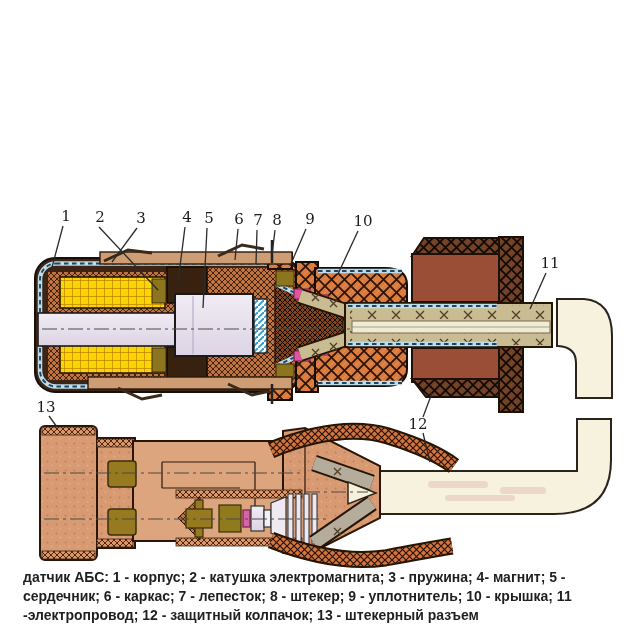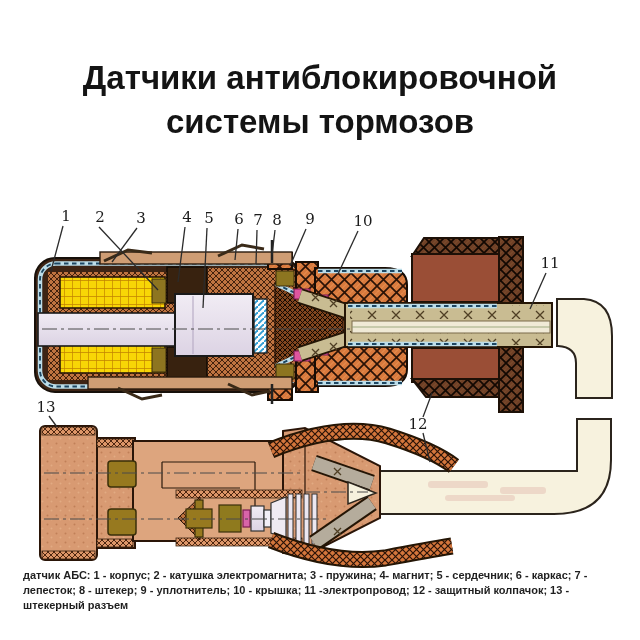--- a/index.html
+++ b/index.html
@@ -1,40 +1,36 @@
 <!DOCTYPE html>
 <html><head>
 <meta charset="utf-8">
 <style>
   html,body{margin:0;padding:0;background:#fff;}
   #stage{position:relative;width:640px;height:640px;background:#ffffff;overflow:hidden;
          font-family:"Liberation Sans",sans-serif;}
   #title{position:absolute;top:56px;left:0;width:640px;text-align:center;
          font-weight:bold;font-size:33px;line-height:1.32;color:#141414;letter-spacing:0px;}
   #caption{position:absolute;top:568px;left:23px;width:597px;
-           font-weight:bold;font-size:11px;line-height:1.36;color:#1f1f1f;}
+           font-weight:bold;font-size:14px;line-height:1.36;color:#1f1f1f;}
   svg{position:absolute;left:0;top:0;}
   .oline{stroke:#1d1007;stroke-width:2;}
   .thin{stroke:#2a1a0c;stroke-width:1.2;fill:none;}
   .bband{fill:none;stroke:#bcdde9;stroke-width:4.5;}
   .bdash{fill:none;stroke:#1d4763;stroke-width:1.9;stroke-dasharray:4.5 3.5;}
   .cline{stroke:#4a4a4a;stroke-width:1;stroke-dasharray:15 4 3 4;fill:none;}
   .leader{stroke:#2b2b2b;stroke-width:1.3;fill:none;}
   .callout{font:15px "DejaVu Serif",serif;fill:#1b1b1b;text-anchor:middle;}
   .xm{stroke:#4f3f24;stroke-width:1.3;fill:none;}
 </style>
 </head>
 <body>
 
 <div id="stage">
 
-  <div id="title">
-    <div>Датчики антиблокировочной</div>
-    <div>системы тормозов</div>
-  </div>
 
   <svg width="640" height="640" viewBox="0 0 640 640">
     <defs>
       <linearGradient id="lavGrad" x1="0" y1="0" x2="0" y2="1">
         <stop offset="0" stop-color="#f1ecf4"></stop>
           <stop offset="1" stop-color="#dcd3e4"></stop>
       </linearGradient>
       <pattern id="coilGrid" width="8" height="8" patternUnits="userSpaceOnUse">
         <rect width="8" height="8" fill="#f8d606"></rect>
         <path d="M0,0H8 M0,0V8" stroke="#c28300" stroke-width="1.4" fill="none"></path>

